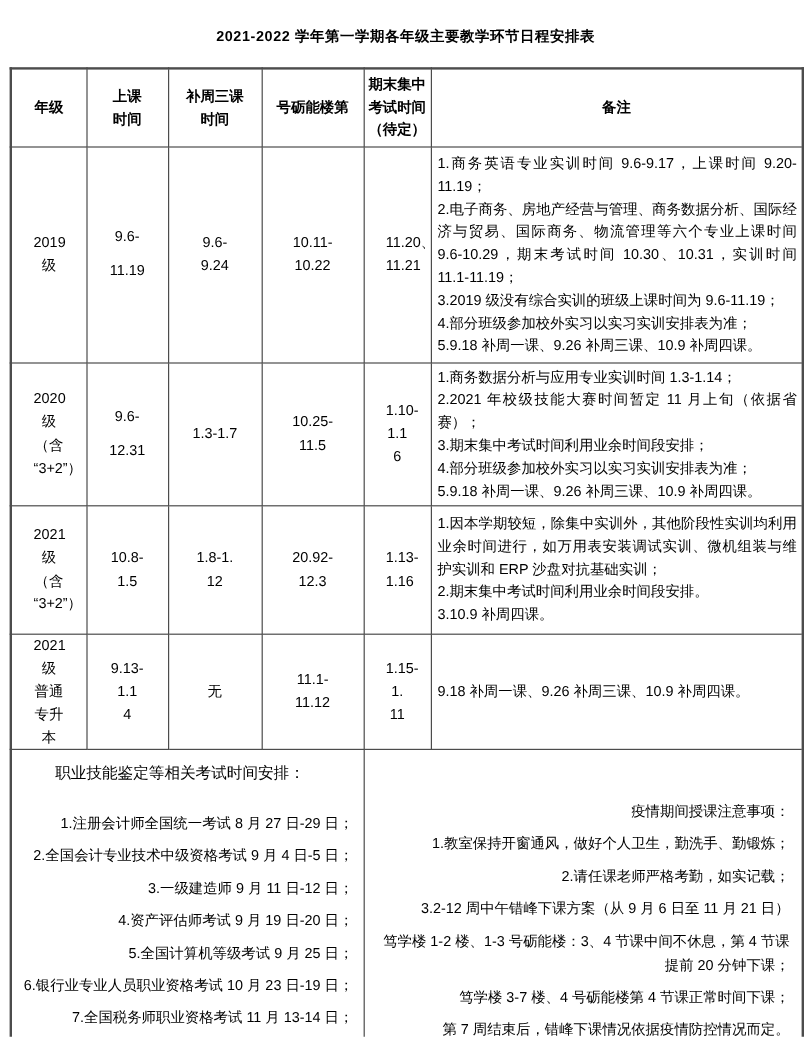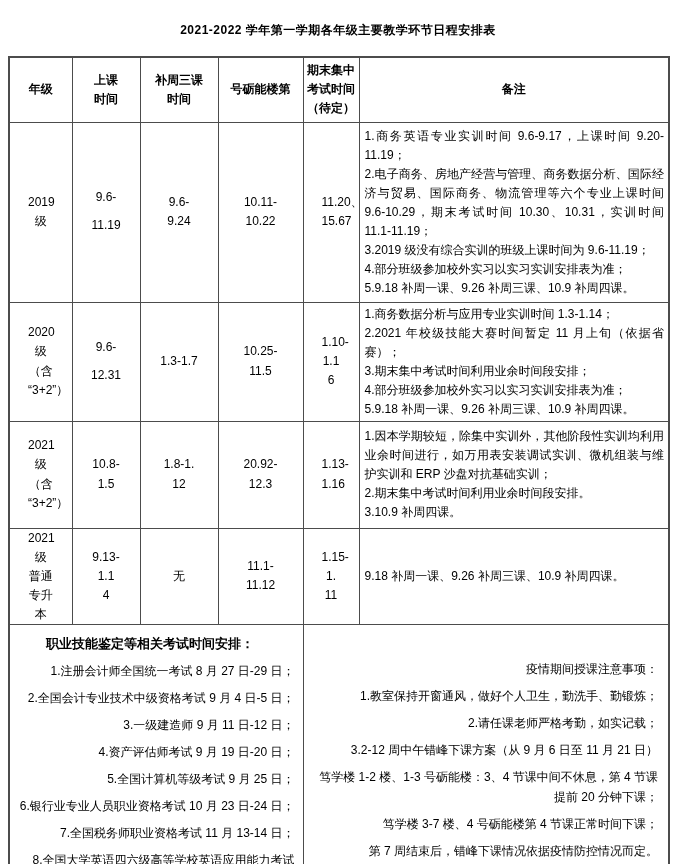--- a/index.html
+++ b/index.html
@@ -66,22 +66,22 @@
     vertical-align: top;
     padding: 7px 8px 4px 8px;
   }
   td.bottom-right {
     font-size: 12px;
     vertical-align: middle;
     padding: 4px 10px;
   }
   .section-heading {
     font-size: 13px;
-    font-weight: bold;
-    margin: 2px 0 7px 0;
+    font-weight: normal;
+    margin: 2px 0 22px 0;
     line-height: 20px;
     padding-left: 28px;
   }
   .list-item {
     margin: 0 0 7px 0;
     line-height: 20px;
     text-align: right;
   }
   tr.r-head { height: 65px; }
   tr.r1 { height: 180px; }
@@ -119,21 +119,21 @@
     <th class="hdr">备注</th>
   </tr>
 
   <tr class="r1">
     <td class="center">2019级</td>
     <td class="center spread">9.6-
 11.19</td>
     <td class="center">9.6-9.24</td>
     <td class="center">10.11-10.22</td>
     <td class="center">11.20、
-15.67</td>
+11.21</td>
     <td class="remarks">
       <div class="remark-line">1.商务英语专业实训时间 9.6-9.17，上课时间 9.20-11.19；</div>
       <div class="remark-line">2.电子商务、房地产经营与管理、商务数据分析、国际经济与贸易、国际商务、物流管理等六个专业上课时间 9.6-10.29，期末考试时间 10.30、10.31，实训时间 11.1-11.19；</div>
       <div class="remark-line">3.2019 级没有综合实训的班级上课时间为 9.6-11.19；</div>
       <div class="remark-line">4.部分班级参加校外实习以实习实训安排表为准；</div>
       <div class="remark-line">5.9.18 补周一课、9.26 补周三课、10.9 补周四课。</div>
     </td>
   </tr>
 
   <tr class="r2">
@@ -187,21 +187,21 @@
   </tr>
 
   <tr class="r5">
     <td class="bottom-left" colspan="4">
       <div class="section-heading">职业技能鉴定等相关考试时间安排：</div>
       <div class="list-item">1.注册会计师全国统一考试 8 月 27 日-29 日；</div>
       <div class="list-item">2.全国会计专业技术中级资格考试 9 月 4 日-5 日；</div>
       <div class="list-item">3.一级建造师 9 月 11 日-12 日；</div>
       <div class="list-item">4.资产评估师考试 9 月 19 日-20 日；</div>
       <div class="list-item">5.全国计算机等级考试 9 月 25 日；</div>
-      <div class="list-item">6.银行业专业人员职业资格考试 10 月 23 日-24 日；</div>
+      <div class="list-item">6.银行业专业人员职业资格考试 10 月 23 日-19 日；</div>
       <div class="list-item">7.全国税务师职业资格考试 11 月 13-14 日；</div>
       <div class="list-item">8.全国大学英语四六级高等学校英语应用能力考试 12 月 18-19 日。</div>
     </td>
     <td class="bottom-right" colspan="2">
       <div class="list-item">疫情期间授课注意事项：</div>
       <div class="list-item">1.教室保持开窗通风，做好个人卫生，勤洗手、勤锻炼；</div>
       <div class="list-item">2.请任课老师严格考勤，如实记载；</div>
       <div class="list-item">3.2-12 周中午错峰下课方案（从 9 月 6 日至 11 月 21 日）</div>
       <div class="list-item">笃学楼 1-2 楼、1-3 号砺能楼：3、4 节课中间不休息，第 4 节课提前 20 分钟下课；</div>
       <div class="list-item">笃学楼 3-7 楼、4 号砺能楼第 4 节课正常时间下课；</div>

